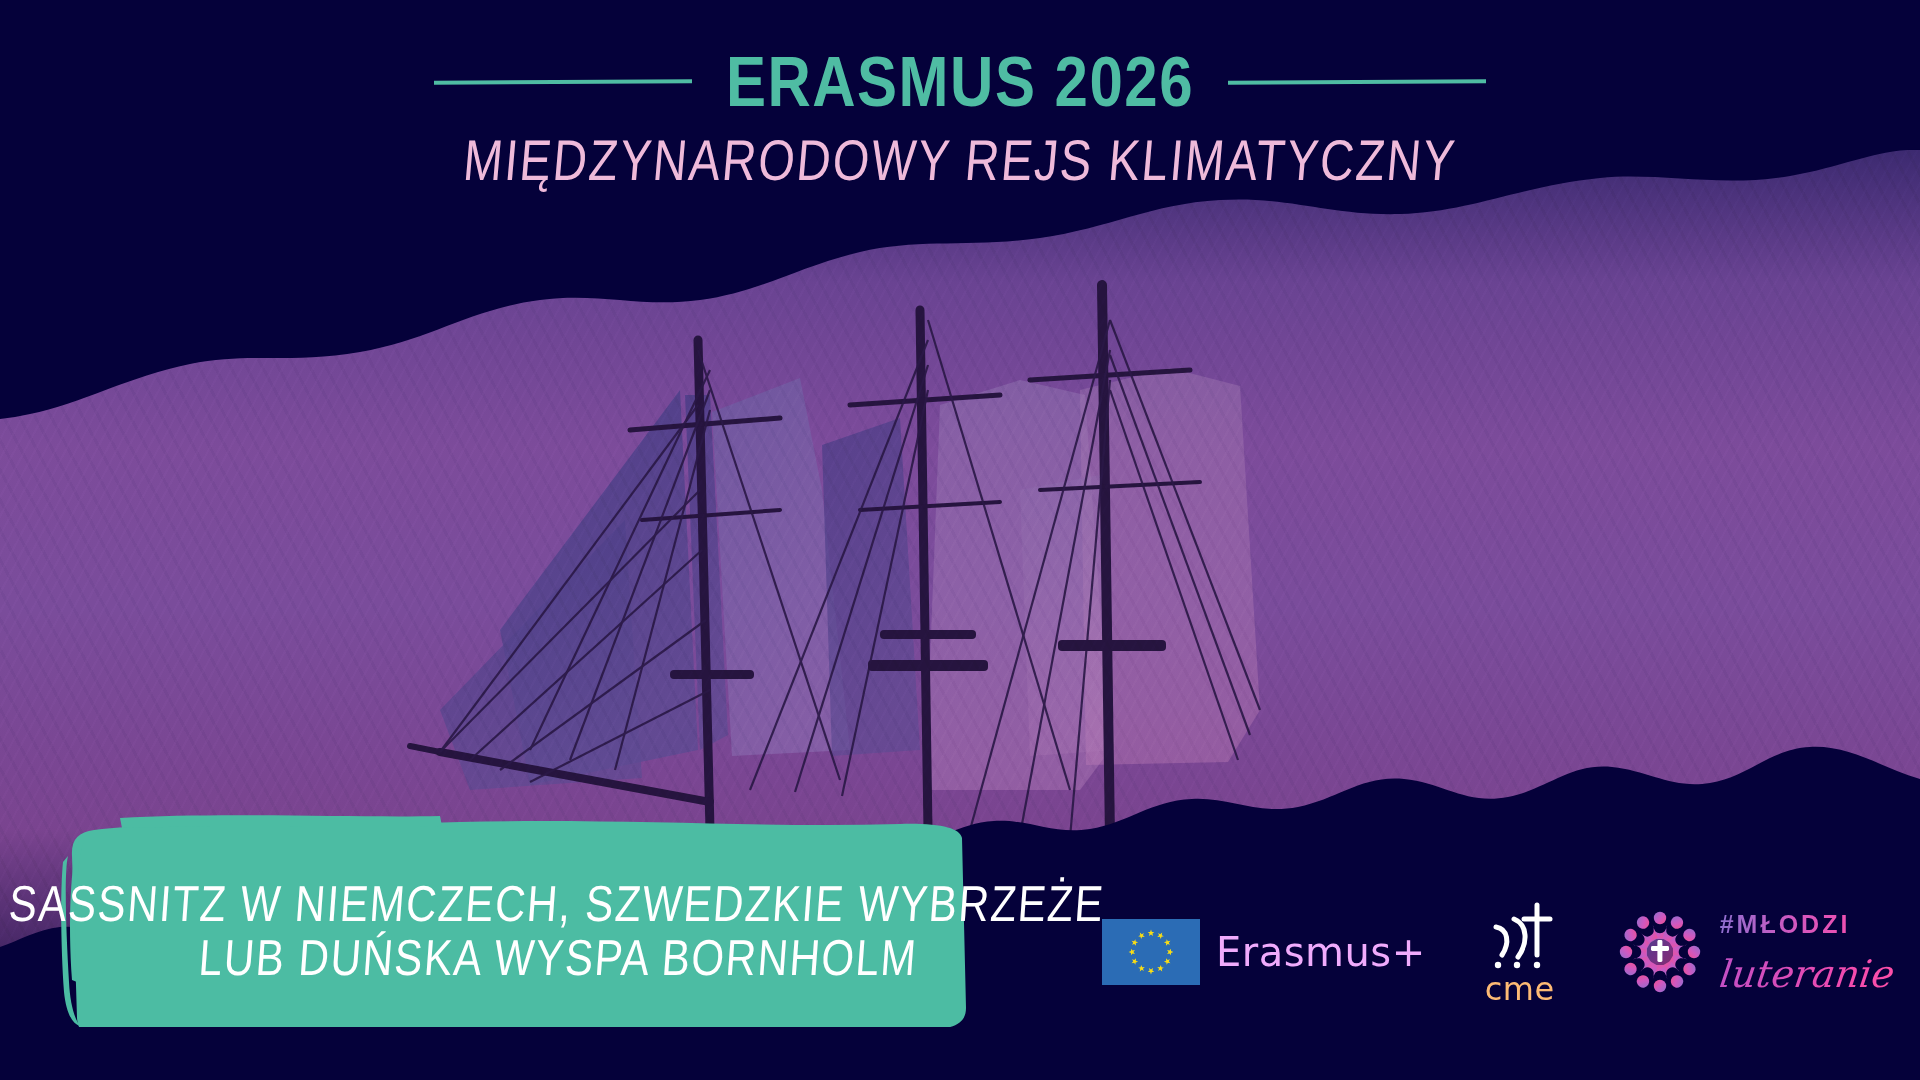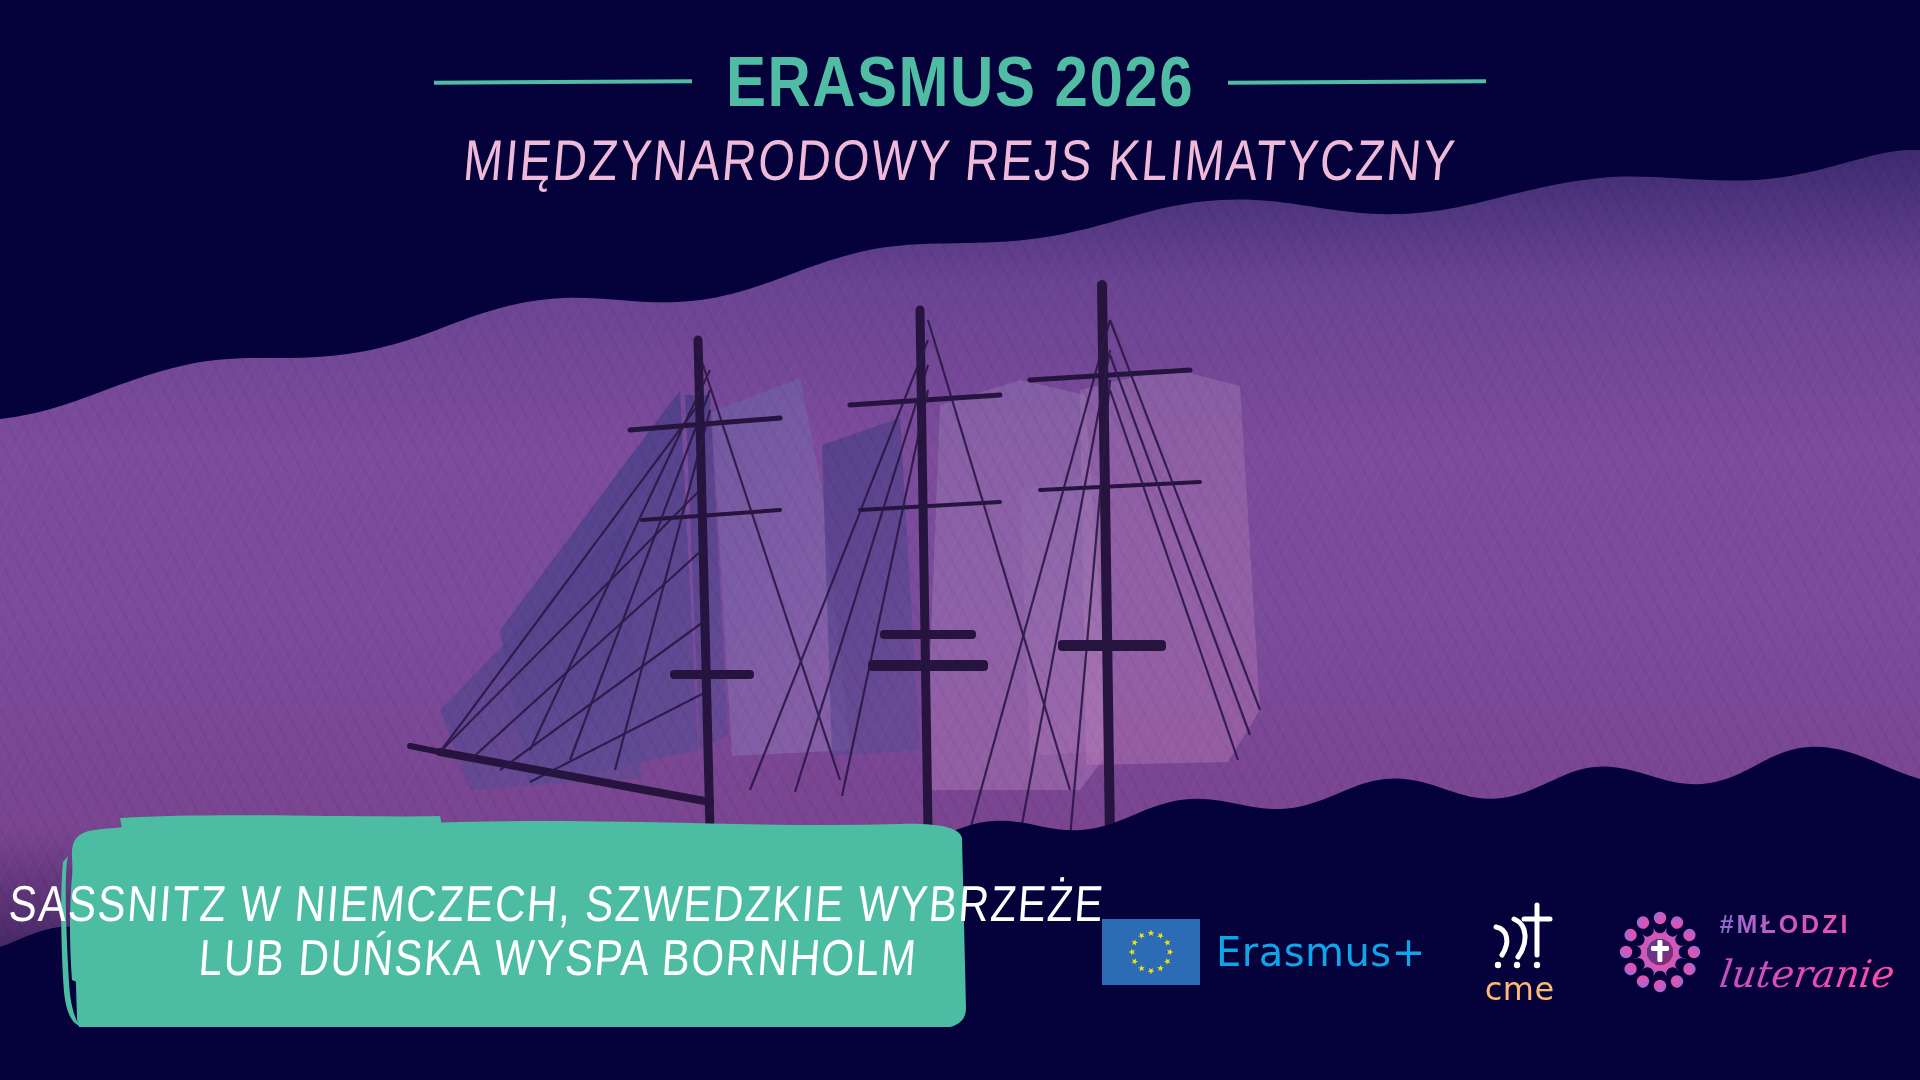--- a/index.html
+++ b/index.html
@@ -128,21 +128,21 @@
   .logo { display:flex; align-items:center; }
 
   
   #logo-erasmus { gap:16px; }
   #eu-flag {
     width:98px; height:66px; background:#2b6cb5;
     position:relative; flex:0 0 auto;
   }
   #eu-flag svg { position:absolute; inset:0; width:100%; height:100%; }
   #erasmus-wordmark {
-    color:#0ea5e9; font-size:40px; letter-spacing:.5px;
+    color:#f0abfc; font-size:40px; letter-spacing:.5px;
     font-family:"DejaVu Sans", sans-serif; font-weight:400;
     line-height:1; white-space:nowrap;
   }
 
   
   #logo-cme { flex-direction:column; align-items:center; gap:2px; }
   #cme-mark { width:76px; height:72px; }
   #cme-mark svg { width:100%; height:100%; display:block; }
   #cme-word {
     color:#fdba74; font-size:32px; letter-spacing:.5px;

